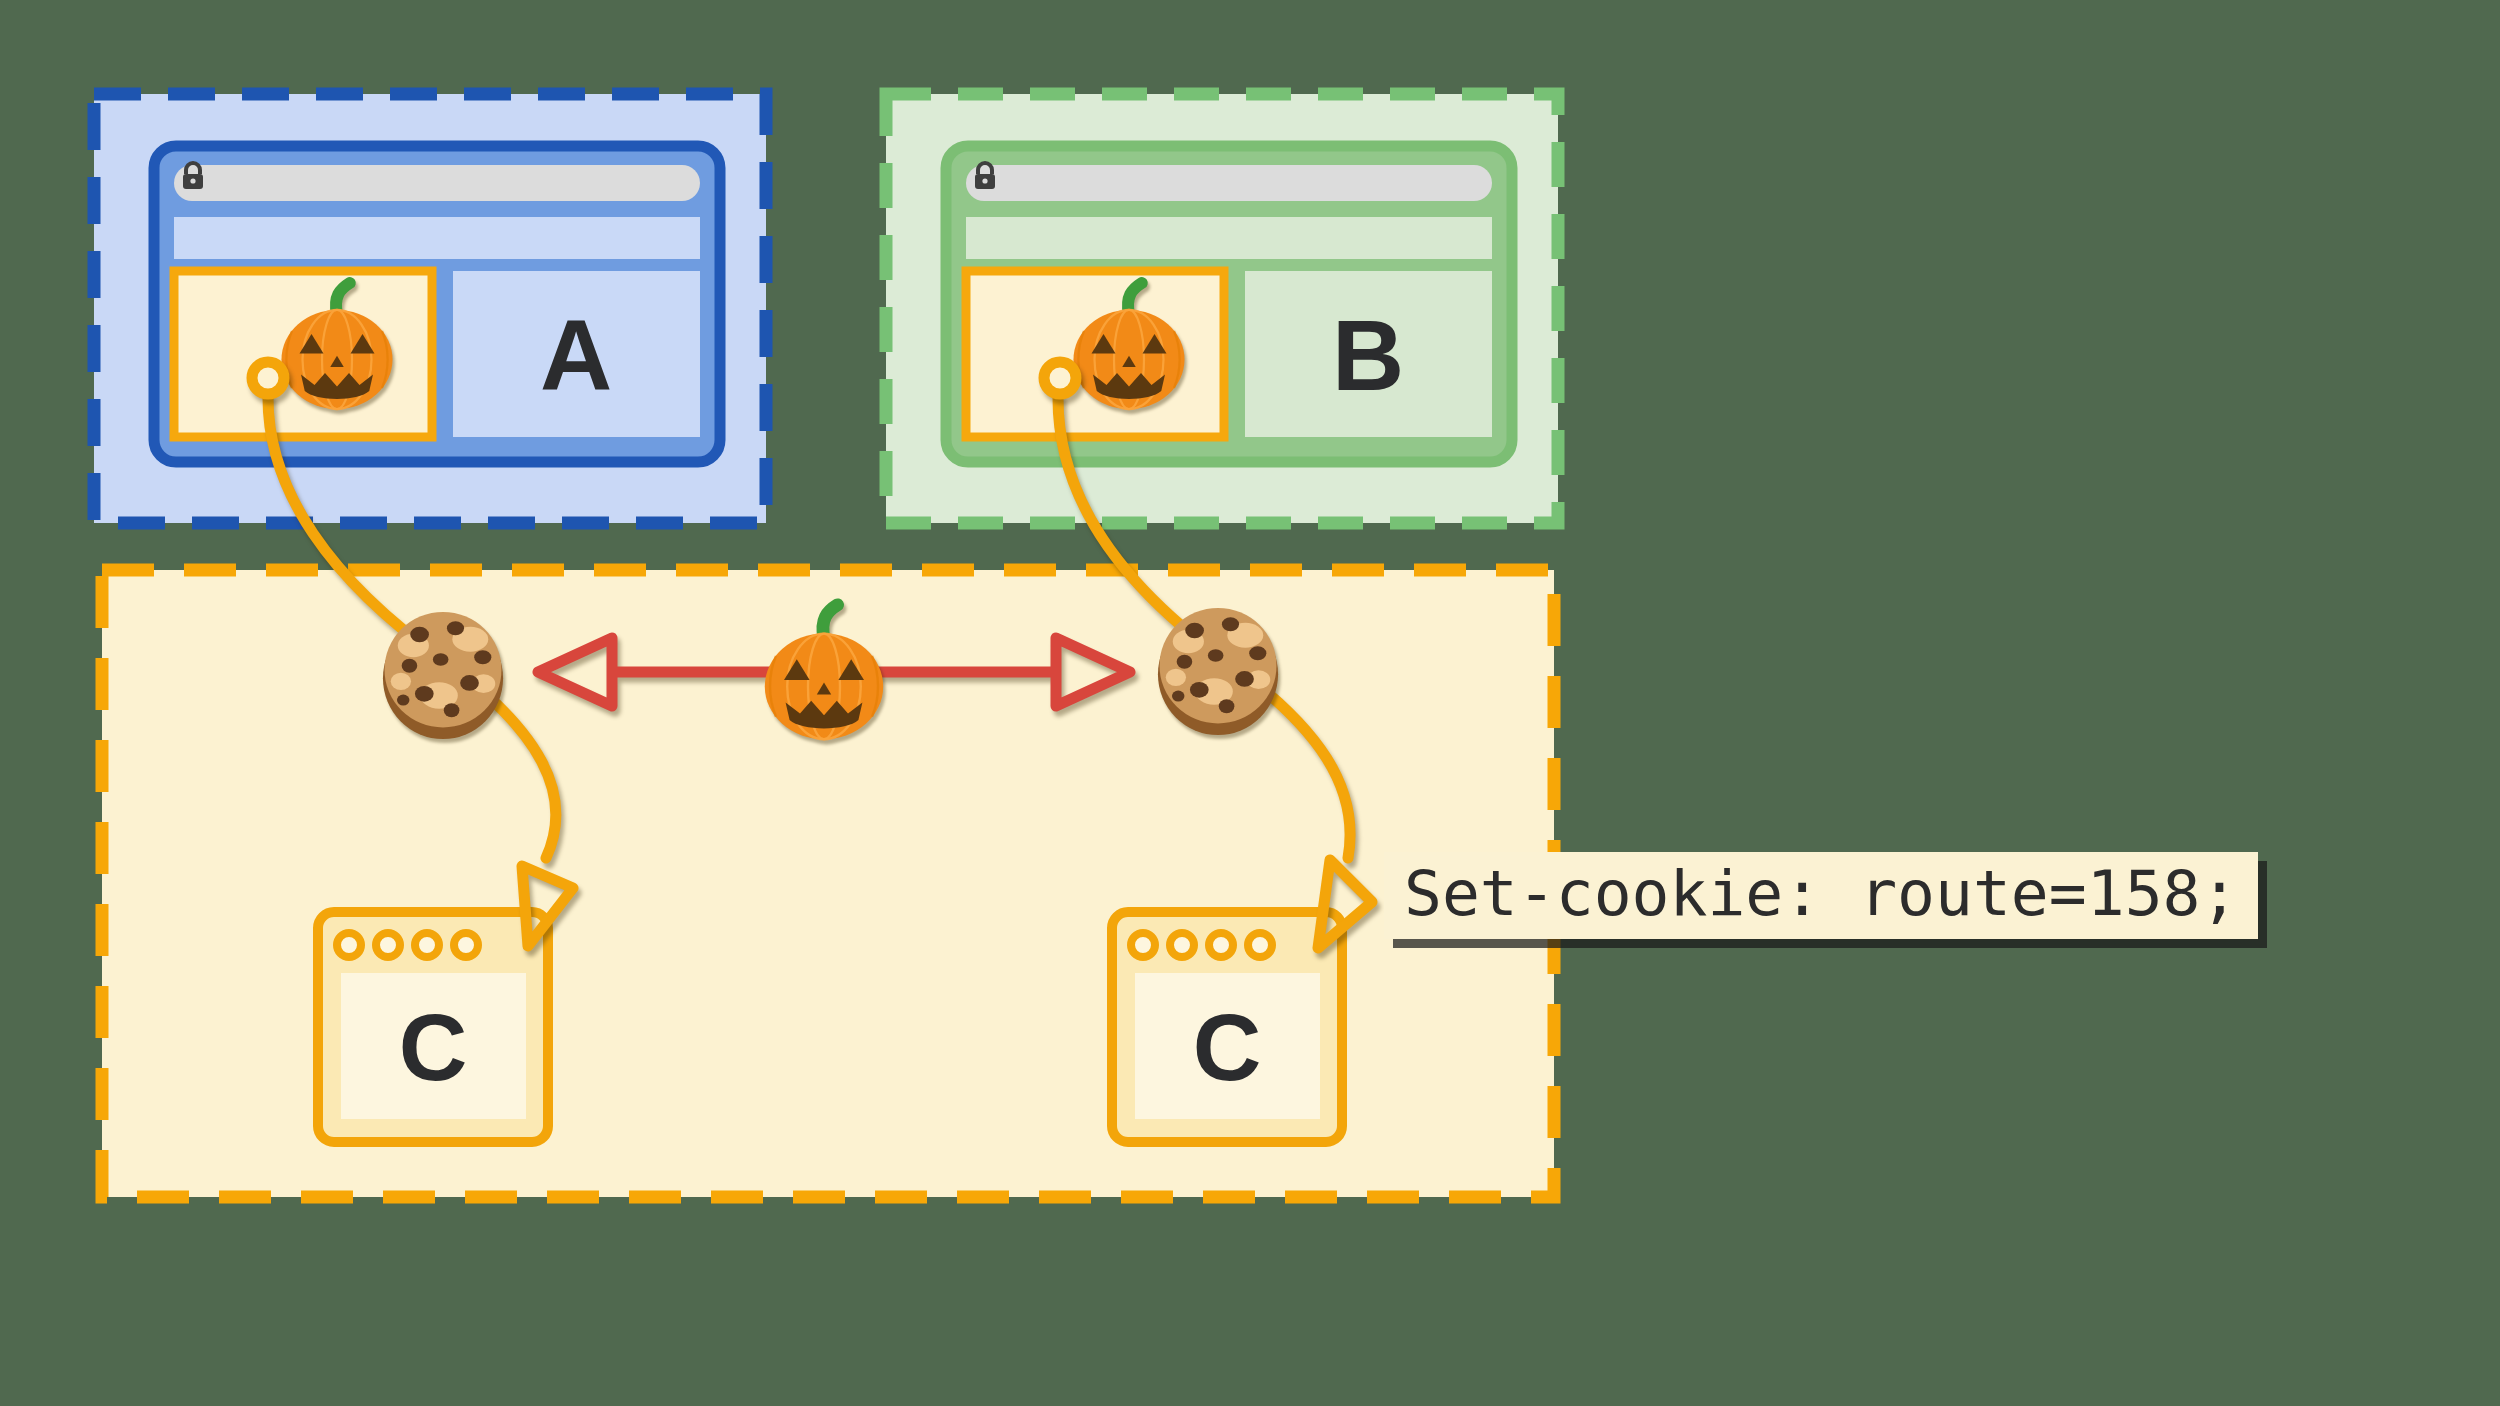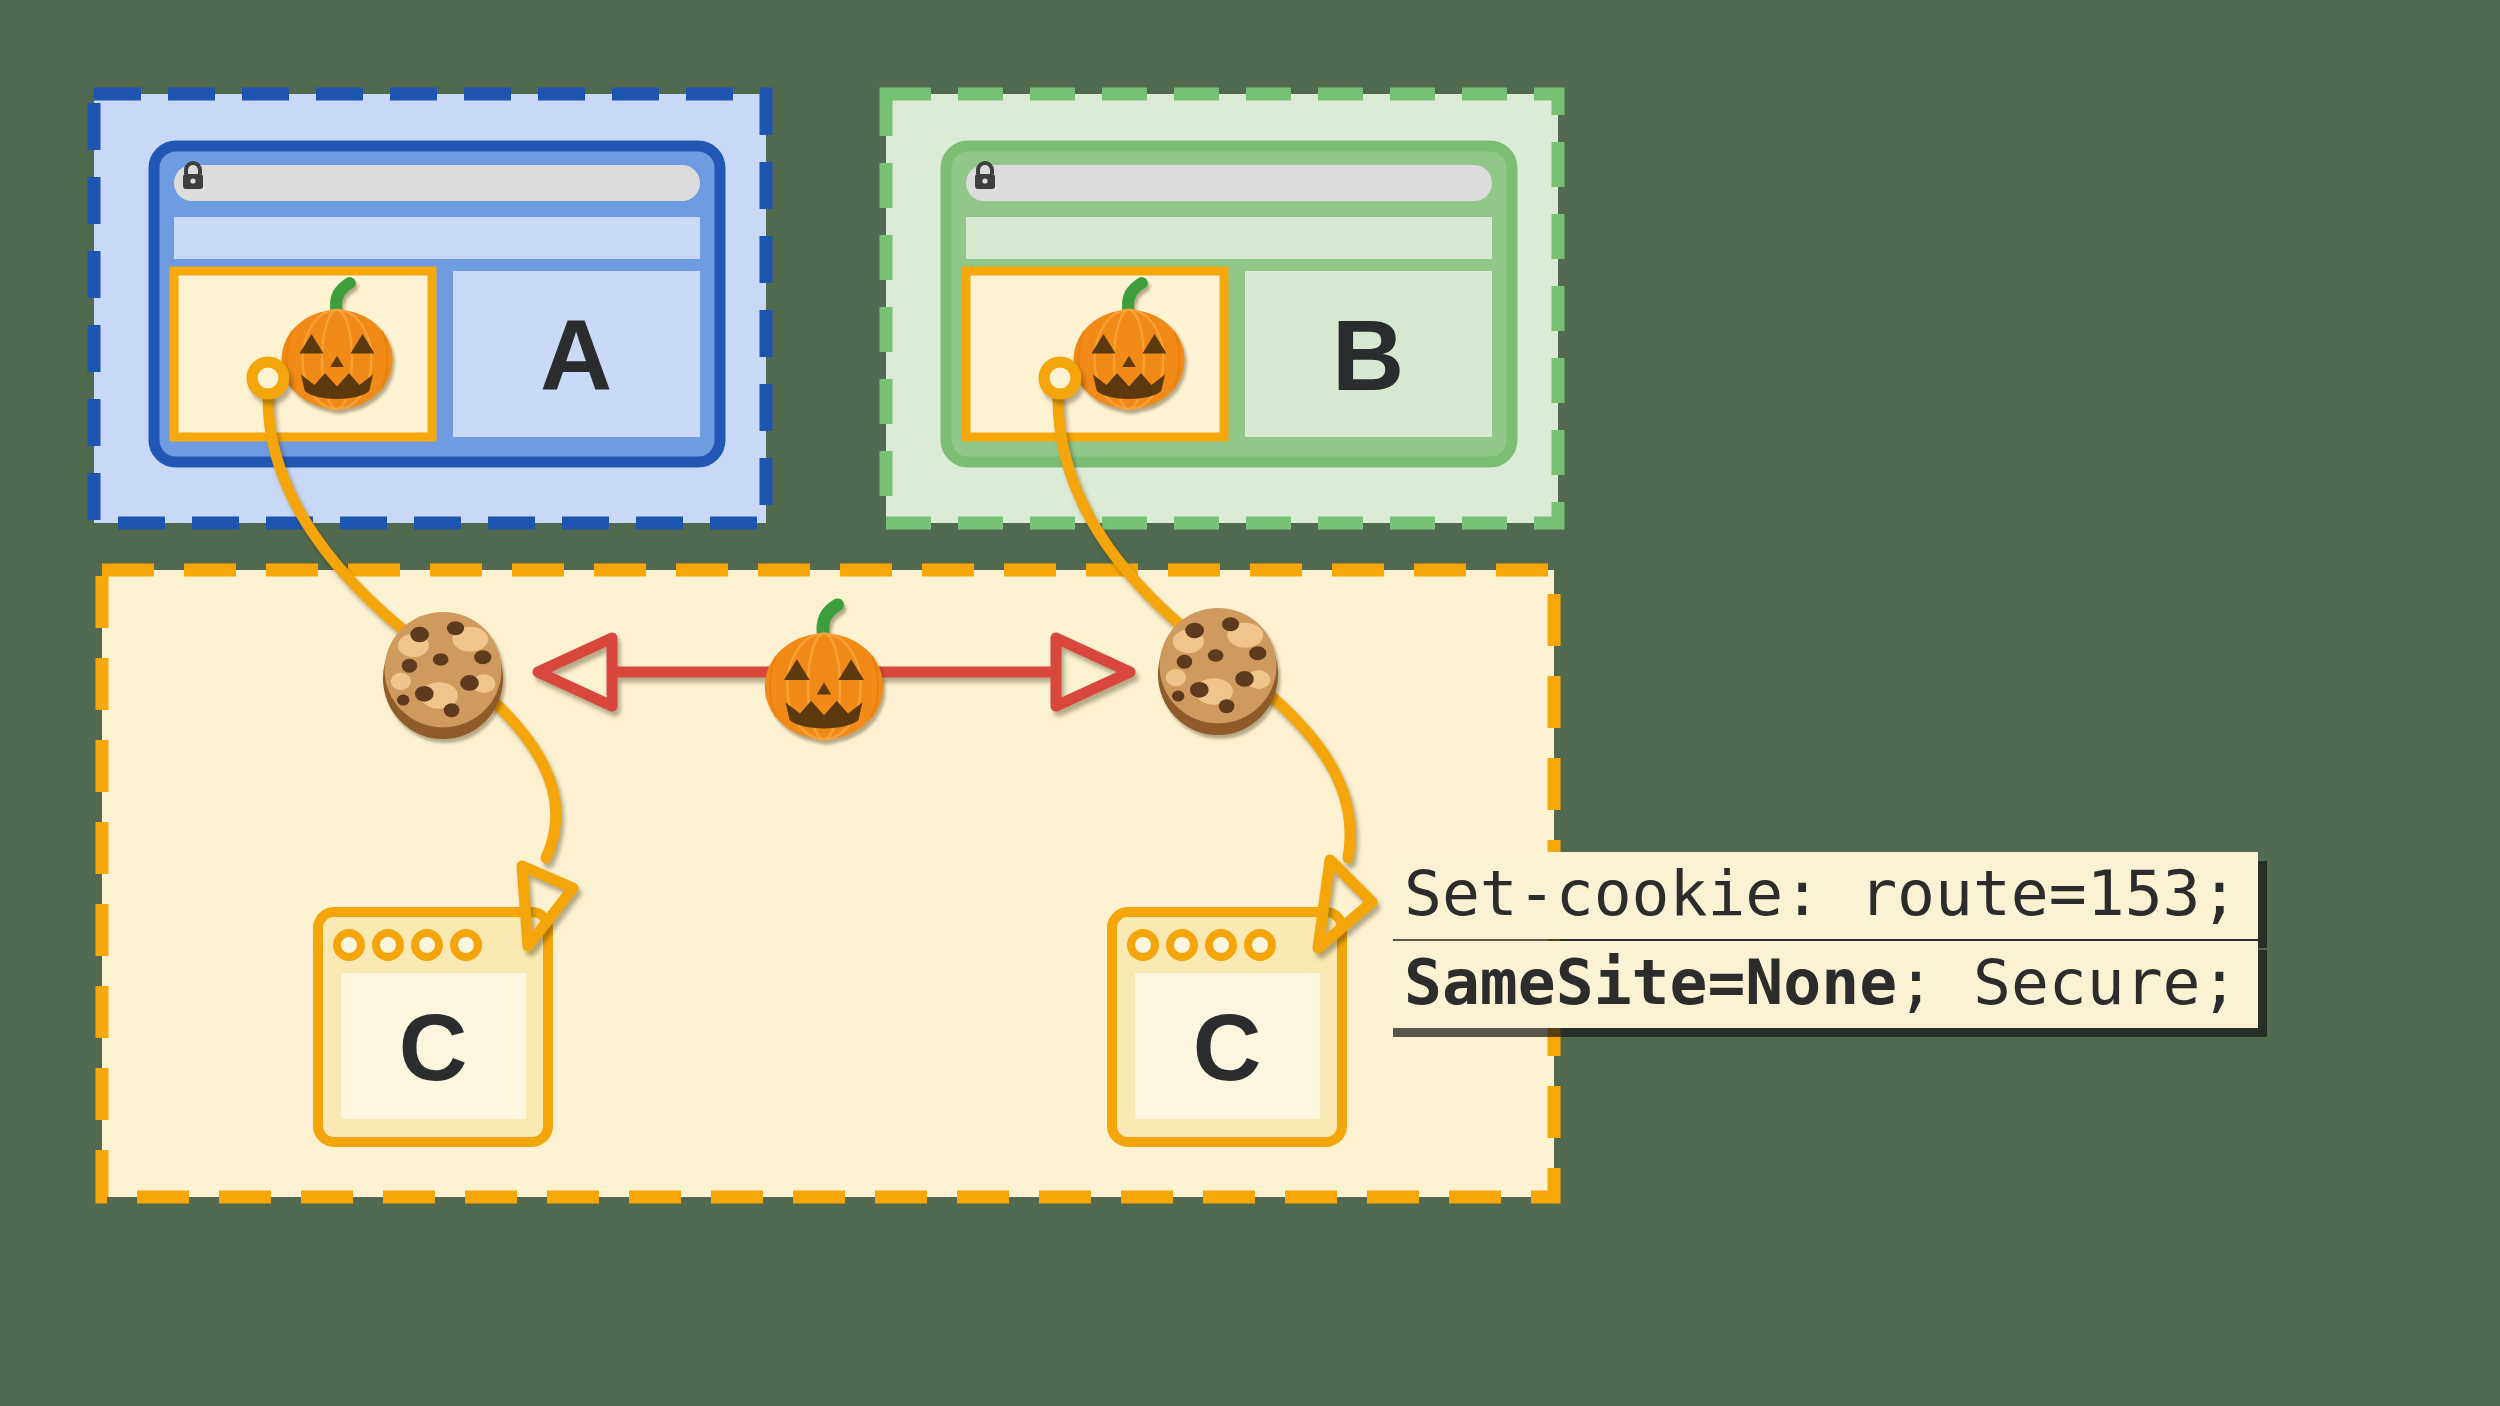--- a/index.html
+++ b/index.html
@@ -158,19 +158,16 @@
   <g class="shadow" transform="translate(365,594) scale(0.78)">
     <use href="#cookie"></use>
   </g>
   <g class="shadow" transform="translate(1140,590) scale(0.78)">
     <use href="#cookie"></use>
   </g>
 
 </svg>
 
 <div id="code-line-1" class="code-line">
-  <span>Set-cookie: route=153;</span>
-</div>
-<div id="code-line-2" class="code-line">
-  <span class="code-bold">SameSite=None</span><span>; Secure;</span>
+  <span>Set-cookie: route=158;</span>
 </div>
 
 </div>
 
 </body></html>

